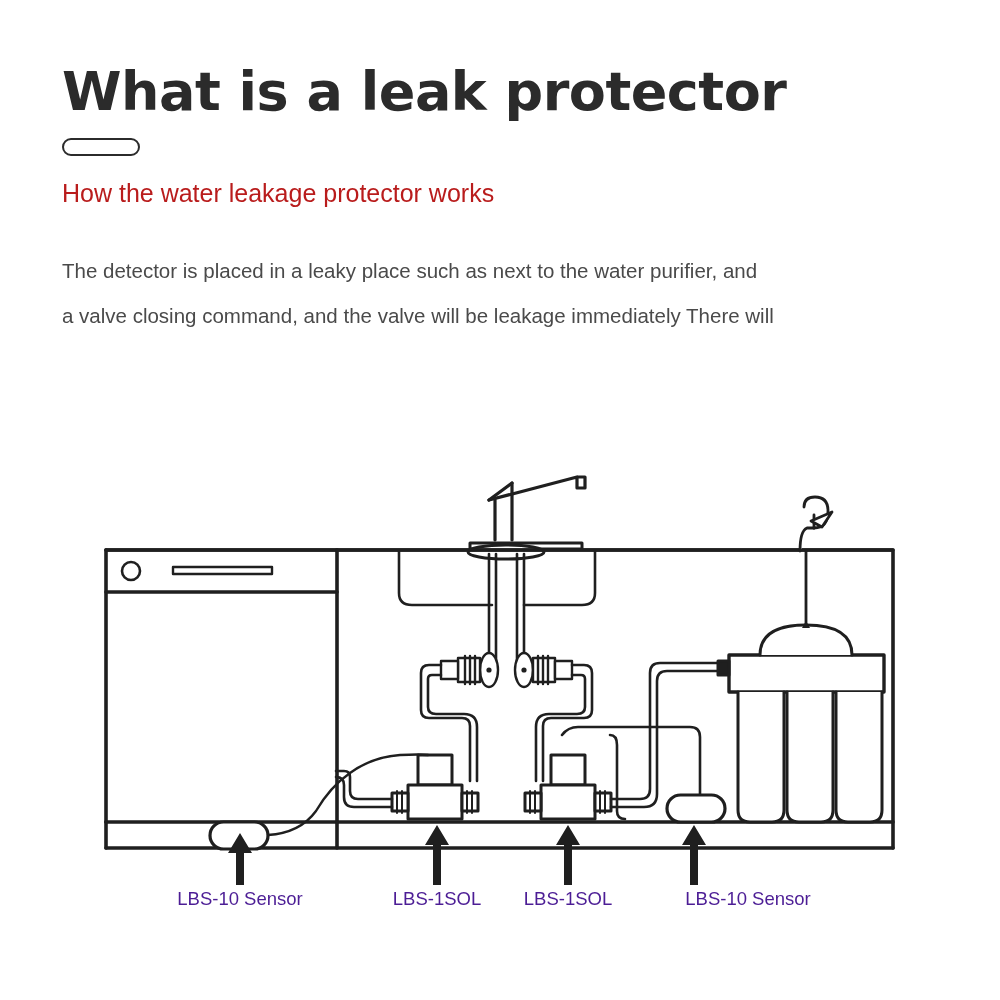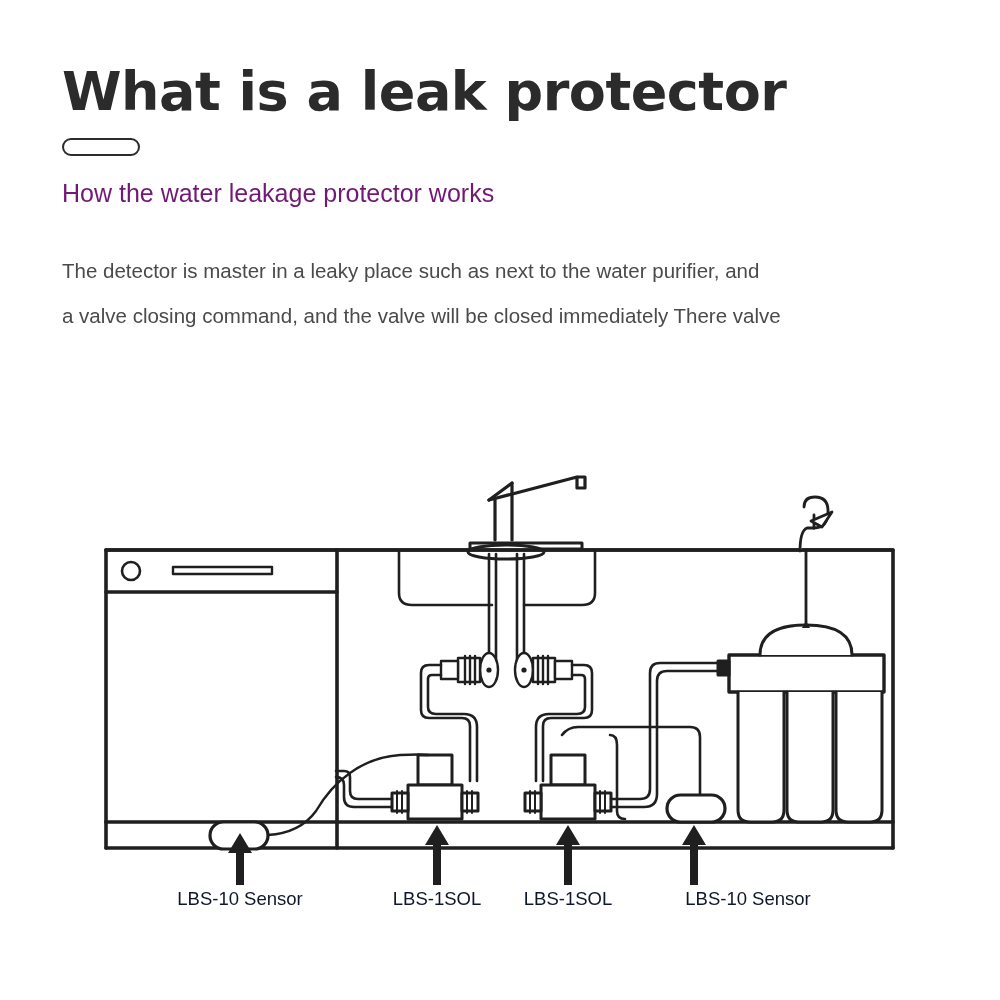--- a/index.html
+++ b/index.html
@@ -48,21 +48,21 @@
     border-radius: 9px;
     box-sizing: border-box;
     background: #ffffff;
   }
   .subtitle {
     margin: 0;
     margin-top: 22px;
     font-size: 25px;
     font-weight: 400;
     line-height: 30px;
-    color: #701a75;
+    color: #b91c1c;
     white-space: nowrap;
   }
   
   .body-copy {
     position: absolute;
     left: 62px;
     top: 248px;
     width: 910px;
     font-size: 20.5px;
     line-height: 45px;
@@ -81,39 +81,39 @@
   .label-row {
     position: absolute;
     left: 0;
     top: 888px;
     width: 1000px;
     height: 30px;
   }
   .dlabel {
     position: absolute;
     font-size: 18.5px;
-    color: #0f172a;
+    color: #4c1d95;
     white-space: nowrap;
     transform: translateX(-50%);
   }
 </style>
 </head>
 <body>
 
 <div class="page">
 
   <div class="heading-block">
     <h1 class="main-title">What is a leak protector</h1>
     <div class="title-underline"></div>
     <h2 class="subtitle">How the water leakage protector works</h2>
   </div>
 
   <div class="body-copy">
-    <p>The detector is master in a leaky place such as next to the water purifier, and</p>
-    <p>a valve closing command, and the valve will be closed immediately There valve</p>
+    <p>The detector is placed in a leaky place such as next to the water purifier, and</p>
+    <p>a valve closing command, and the valve will be leakage immediately There will</p>
   </div>
 
   <div class="diagram-wrap">
     <svg width="1000" height="480" viewBox="0 0 1000 480" xmlns="http://www.w3.org/2000/svg">
       <g fill="none" stroke="#1f1f1f" stroke-linecap="round" stroke-linejoin="round">
 
         <g stroke-width="3.2">
           <path d="M495 85 L495 45 L494 42"></path>
           <path d="M489 45 L512 28"></path>
           <path d="M489 45 L577 22 L577 33 L585 33 L585 22 L577 22"></path>

